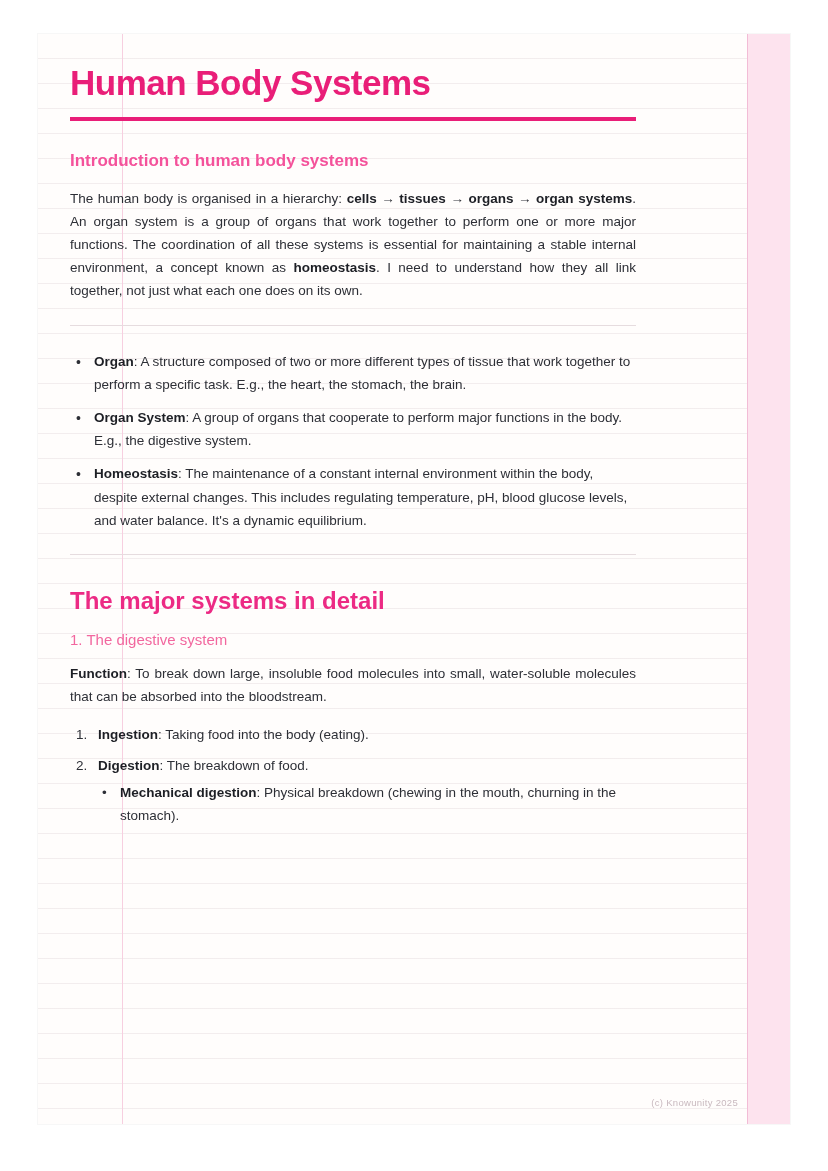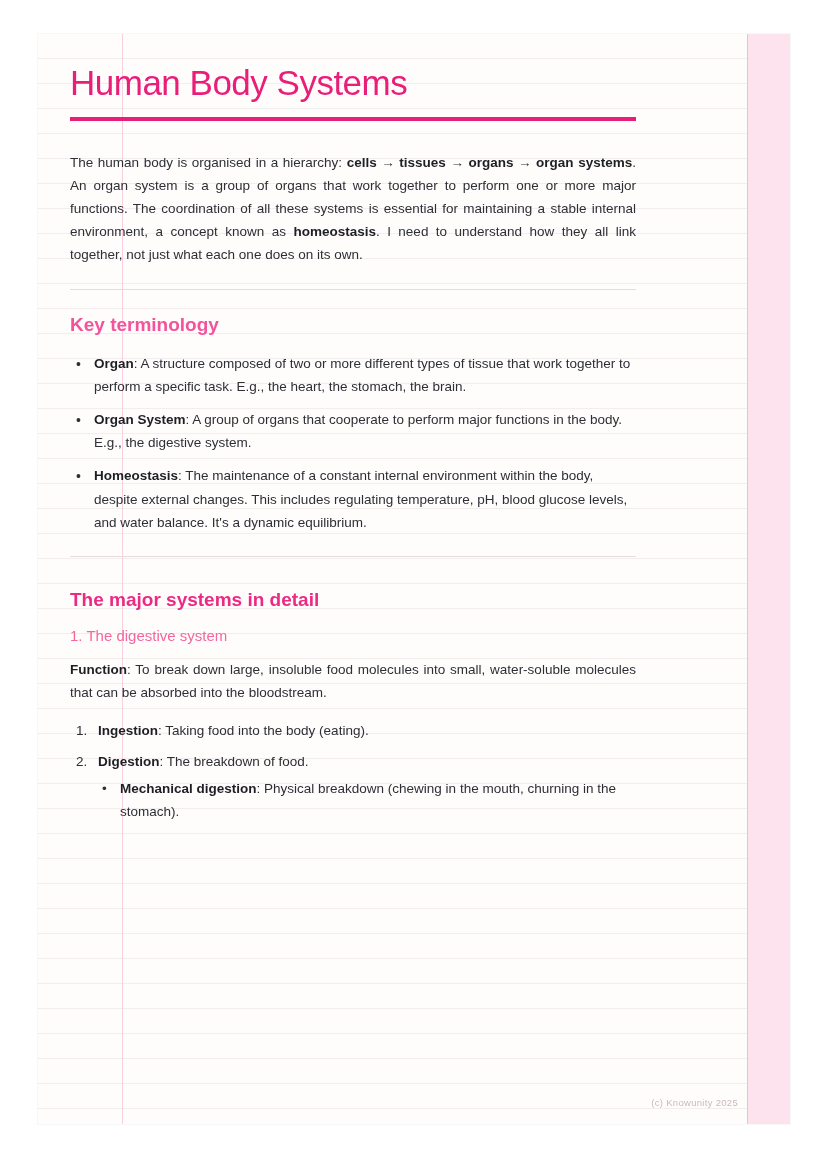--- a/index.html
+++ b/index.html
@@ -71,41 +71,41 @@
   .content {
     position: absolute;
     left: 32px;
     top: 30px;
     width: 566px;
   }
 
   h1.doc-title {
     font-size: 35px;
     line-height: 1.1;
-    font-weight: normal;
+    font-weight: bold;
     color: #e91e78;
     margin: 0 0 14px 0;
     letter-spacing: -0.5px;
   }
   .title-rule {
     height: 4px;
     background: #e91e78;
     width: 100%;
     margin-bottom: 30px;
   }
 
   h2.section {
     font-size: 17px;
     font-weight: bold;
     color: #f4529b;
     margin: 0 0 16px 0;
   }
   h2.section.strong {
     color: #ec2a84;
-    font-size: 19px;
+    font-size: 24px;
     margin-top: 32px;
   }
   h2.section.mid {
     color: #f4529b;
     font-size: 19px;
   }
   h3.subsection {
     font-size: 15px;
     font-weight: normal;
     color: #f2679f;
@@ -211,25 +211,25 @@
   <div class="rules"></div>
   <div class="margin-line"></div>
   <div class="right-band-edge"></div>
   <div class="right-band"></div>
 
   <div class="content">
 
     <h1 class="doc-title">Human Body Systems</h1>
     <div class="title-rule"></div>
 
+    <h2 class="section">Introduction to human body systems</h2>
     <p class="body">The human body is organised in a hierarchy: <b>cells</b> → <b>tissues</b> → <b>organs</b> → <b>organ systems</b>. An organ system is a group of organs that work together to perform one or more major functions. The coordination of all these systems is essential for maintaining a stable internal environment, a concept known as <b>homeostasis</b>. I need to understand how they all link together, not just what each one does on its own.</p>
 
     <div class="divider"></div>
 
-    <h2 class="section mid">Key terminology</h2>
     <ul class="bullets">
         <li><b>Organ</b>: A structure composed of two or more different types of tissue that work together to perform a specific task. E.g., the heart, the stomach, the brain.</li>
         <li><b>Organ System</b>: A group of organs that cooperate to perform major functions in the body. E.g., the digestive system.</li>
         <li><b>Homeostasis</b>: The maintenance of a constant internal environment within the body, despite external changes. This includes regulating temperature, pH, blood glucose levels, and water balance. It's a dynamic equilibrium.</li>
       </ul>
 
     <div class="divider"></div>
 
     <h2 class="section strong">The major systems in detail</h2>
 

